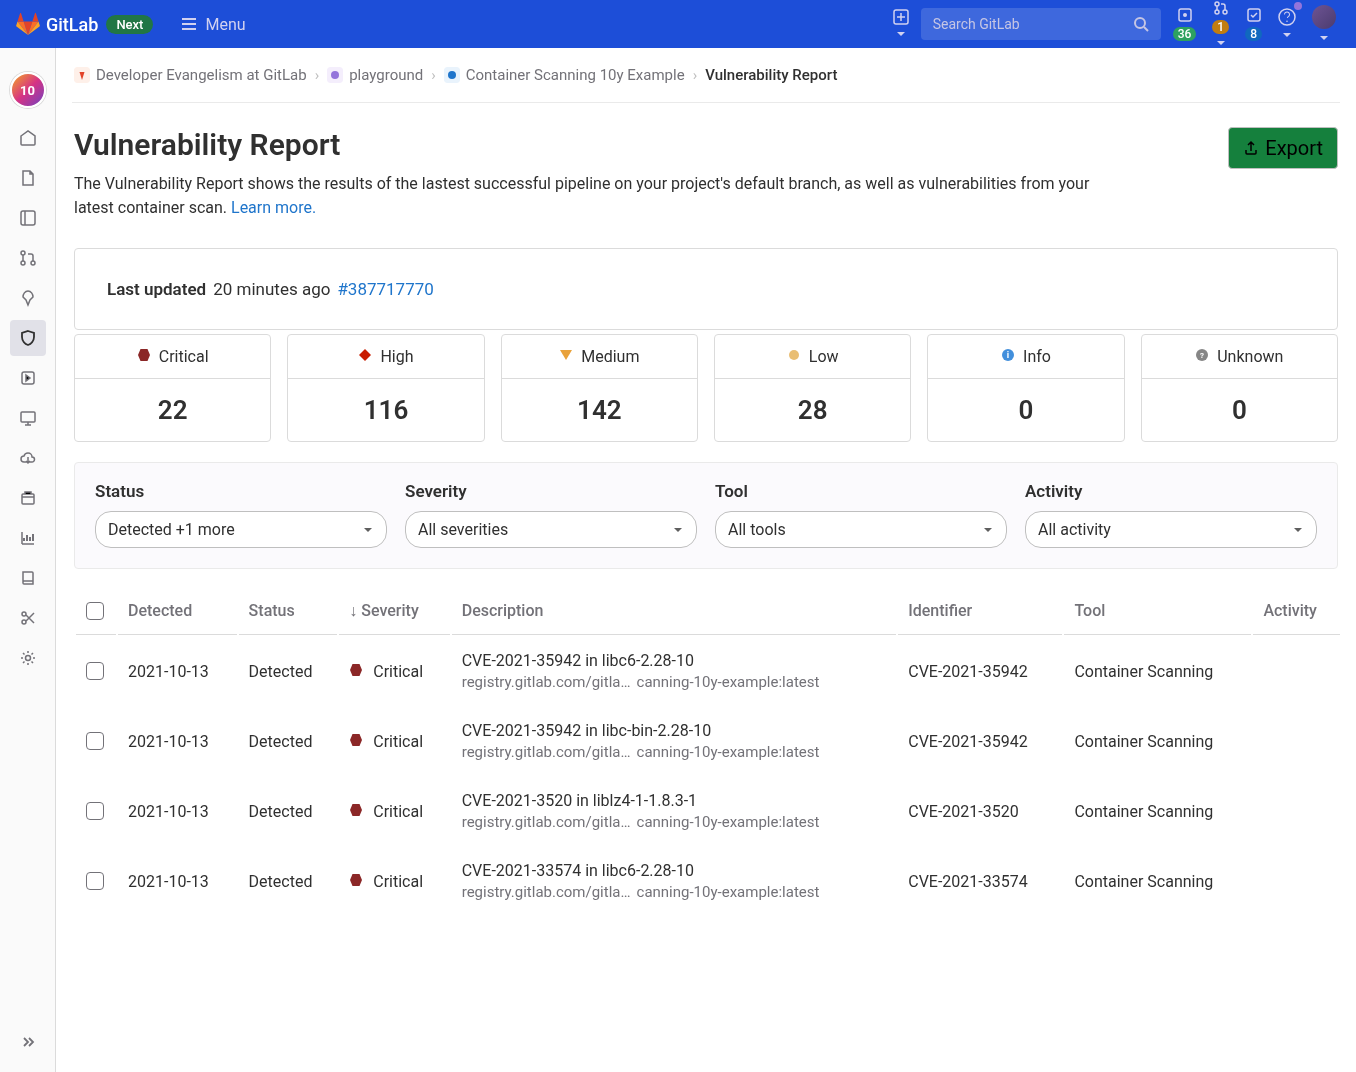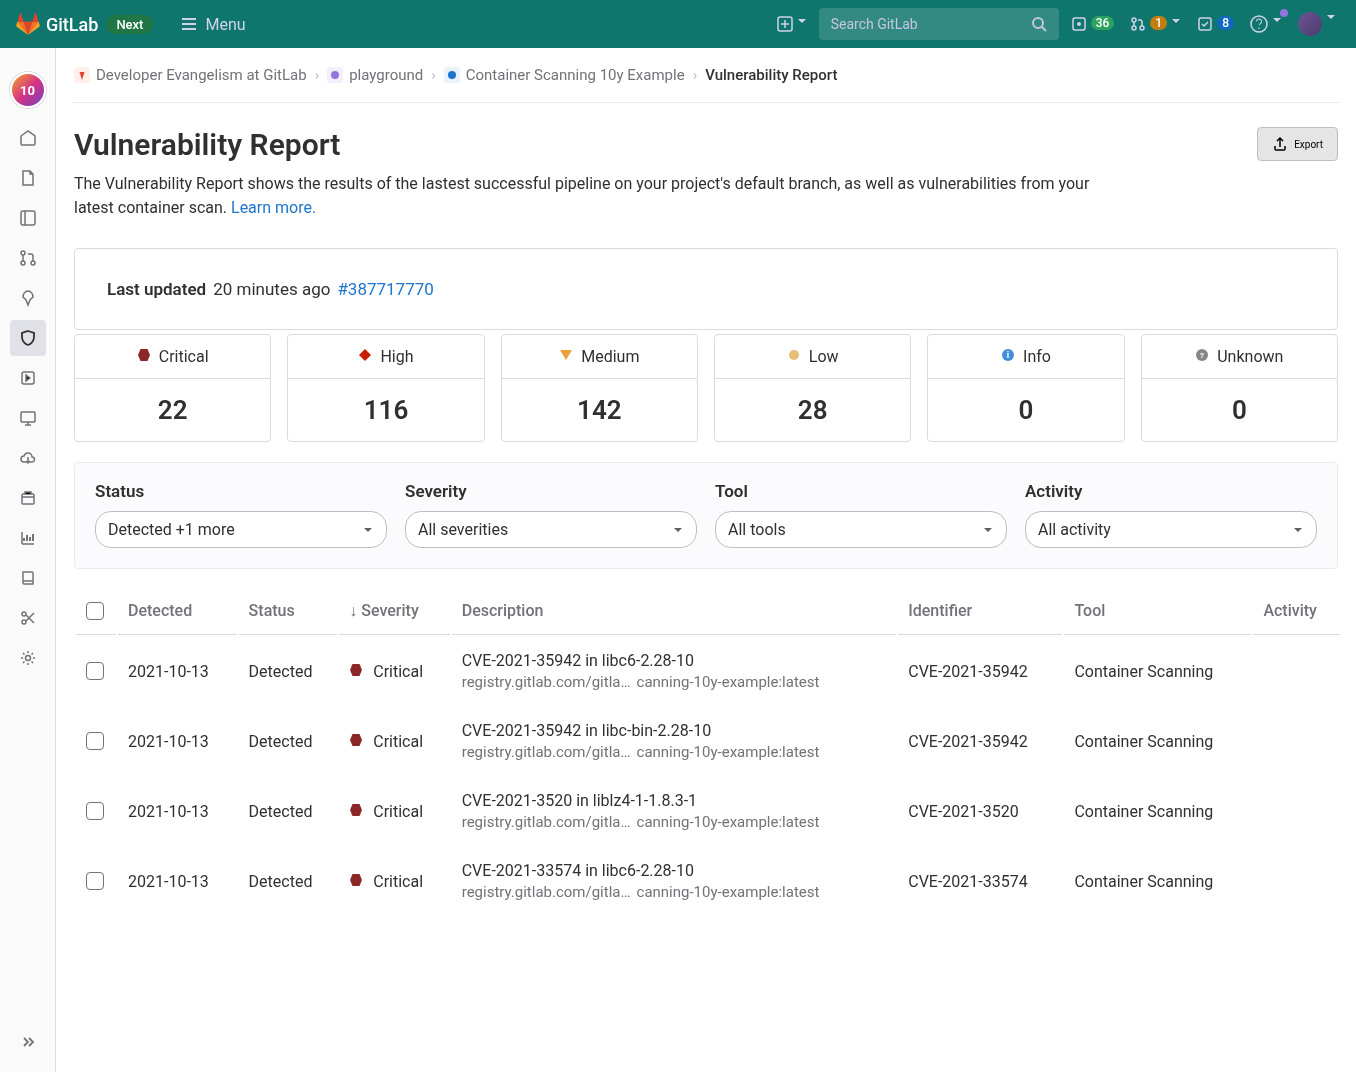--- a/index.html
+++ b/index.html
@@ -1,27 +1,27 @@
 <!DOCTYPE html>
 <html><head>
 <meta charset="utf-8">
 <style>
 * { margin: 0; padding: 0; box-sizing: border-box; font-family: -apple-system, BlinkMacSystemFont, "Segoe UI", Roboto, sans-serif; }
 body { background: #fff; color: #303030; overflow: hidden; }
 
 
-.navbar { height: 48px; background: #0f766e; display: flex; align-items: center; padding: 0 16px; gap: 8px; }
+.navbar { height: 48px; background: #1d4ed8; display: flex; align-items: center; padding: 0 16px; gap: 8px; }
 .logo { display: flex; align-items: center; gap: 6px; }
 .logo-icon { width: 24px; height: 24px; }
 .logo-text { color: #fff; font-size: 18px; font-weight: 500; }
 .next-badge { background: #217645; color: #fff; padding: 2px 10px; border-radius: 12px; font-size: 13px; font-weight: 500; }
 .menu-btn { display: flex; align-items: center; gap: 8px; color: #d1d1f0; padding: 4px 8px; cursor: pointer; margin-left: 12px; }
 .menu-btn svg { width: 16px; height: 16px; }
 .nav-spacer { flex: 1; }
-.nav-icon { color: #d1d1f0; display: flex; align-items: flex-start; gap: 4px; cursor: pointer; padding: 4px; }
+.nav-icon { color: #d1d1f0; display: flex; align-items: center; gap: 4px; cursor: pointer; padding: 4px; flex-direction: column; }
 .search-box { background: rgba(255,255,255,0.15); border-radius: 4px; display: flex; align-items: center; padding: 0 12px; height: 32px; width: 240px; }
 .search-box input { background: none; border: none; color: #fff; font-size: 14px; flex: 1; outline: none; }
 .search-box input::placeholder { color: #c5c5e4; }
 .badge-count { background: #2da160; color: #fff; font-size: 12px; padding: 0 5px; border-radius: 8px; font-weight: 500; }
 .badge-count.orange { background: #c17d10; }
 .badge-count.teal { background: #1068bf; }
 .avatar { width: 24px; height: 24px; border-radius: 50%; background: linear-gradient(135deg, #6e5494, #4b3b6e); }
 .help-dot { position: relative; }
 .help-dot::after { content: ''; position: absolute; top: -2px; right: -2px; width: 8px; height: 8px; background: #9475db; border-radius: 50%; }
 
@@ -40,21 +40,21 @@
 .crumb { display: flex; align-items: center; gap: 6px; color: #737278; cursor: pointer; }
 .crumb-icon { width: 16px; height: 16px; border-radius: 3px; }
 .crumb-sep { color: #bfbfbf; }
 .crumb.current { color: #303030; font-weight: 500; }
 
 
 .page-header { display: flex; align-items: flex-start; justify-content: space-between; padding: 24px 2px 16px; }
 .page-title { font-size: 30px; font-weight: 600; margin-bottom: 10px; }
 .page-desc { font-size: 16px; color: #303030; line-height: 1.5; max-width: 1040px; }
 .page-desc a { color: #1f75cb; text-decoration: none; }
-.export-btn { display: flex; align-items: center; gap: 6px; border: 1px solid #bfbfbf; border-radius: 4px; padding: 8px 14px; font-size: 10px; cursor: pointer; background: #e5e5e5; }
+.export-btn { display: flex; align-items: center; gap: 6px; border: 1px solid #bfbfbf; border-radius: 4px; padding: 8px 14px; font-size: 20px; cursor: pointer; background: #15803d; }
 
 
 .last-updated-box { border: 1px solid #dbdbdb; border-radius: 4px; padding: 30px 32px; margin: 12px 2px 3px; display: flex; gap: 7px; font-size: 17px; }
 .last-updated-box .label { font-weight: 600; }
 .last-updated-box .pipeline { color: #1f75cb; cursor: pointer; }
 
 
 .severity-cards { display: flex; gap: 16px; margin: 4px 2px 20px; }
 .sev-card { flex: 1; border: 1px solid #dbdbdb; border-radius: 4px; cursor:pointer; }
 .sev-card-header { display: flex; align-items: center; justify-content: center; gap: 8px; padding: 12px; border-bottom: 1px solid #dbdbdb; font-size: 16px; }

